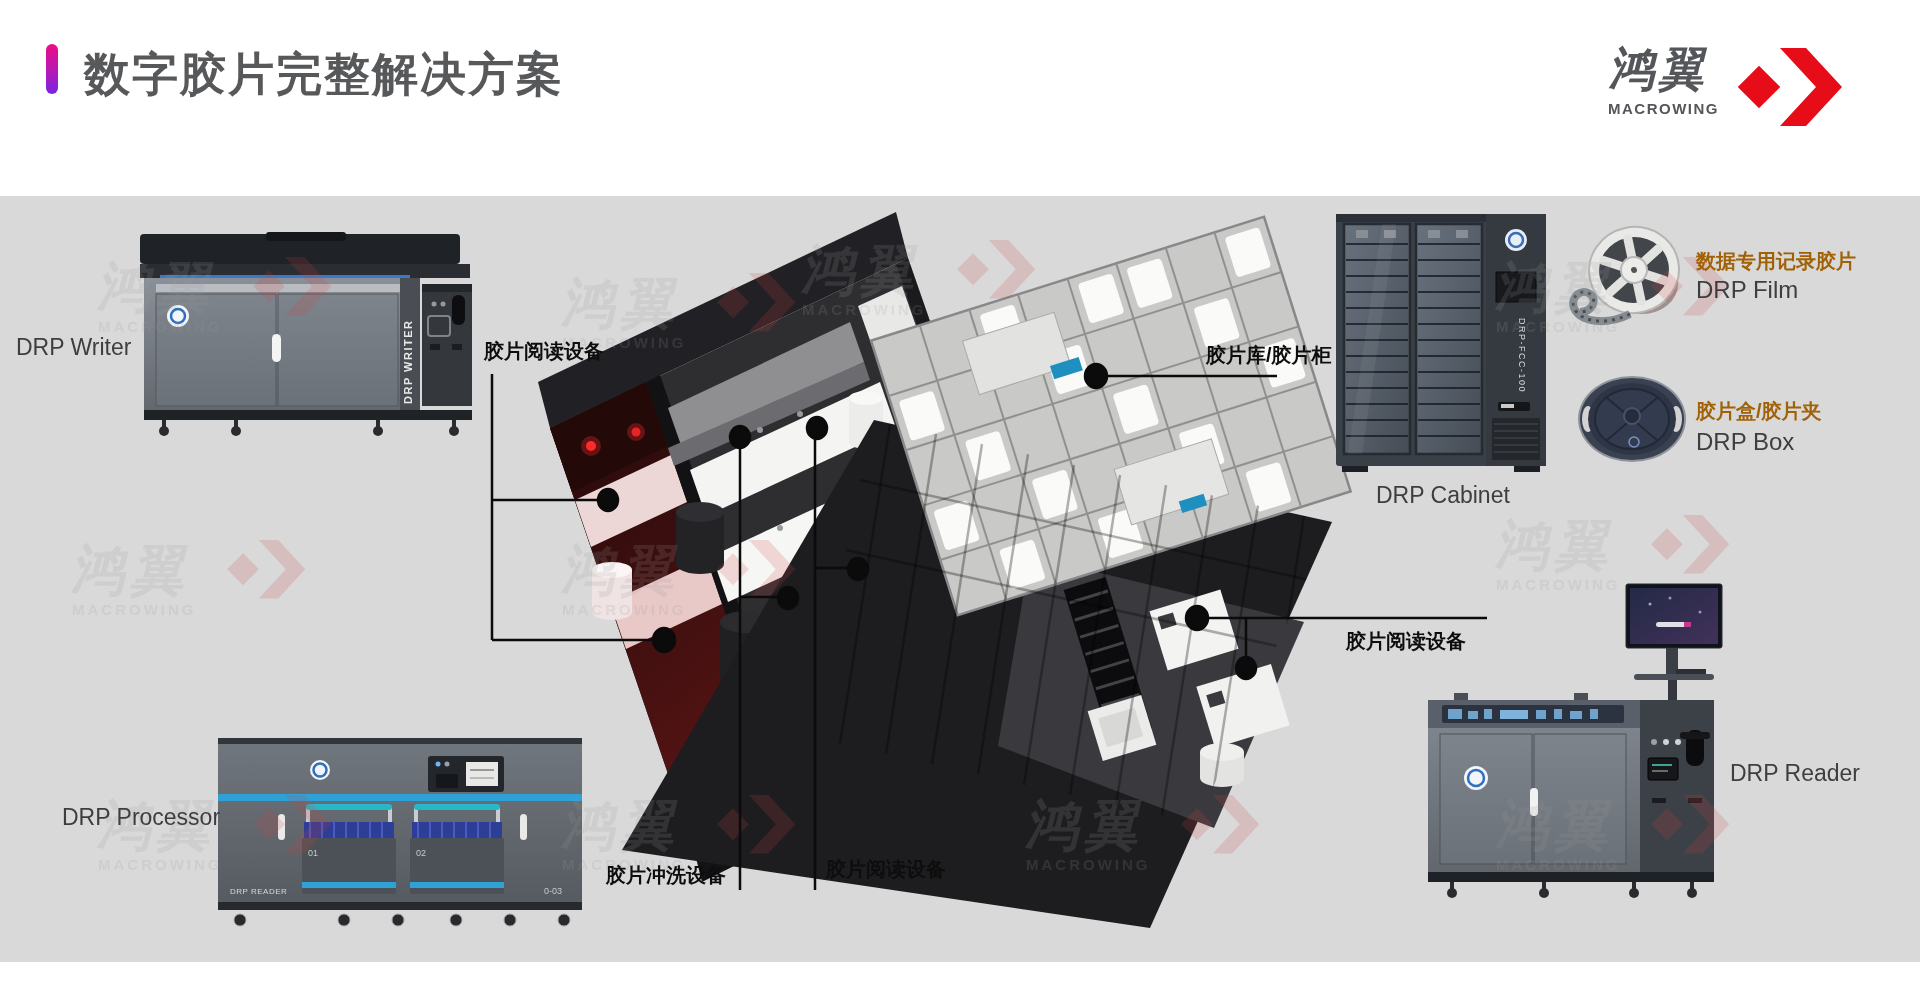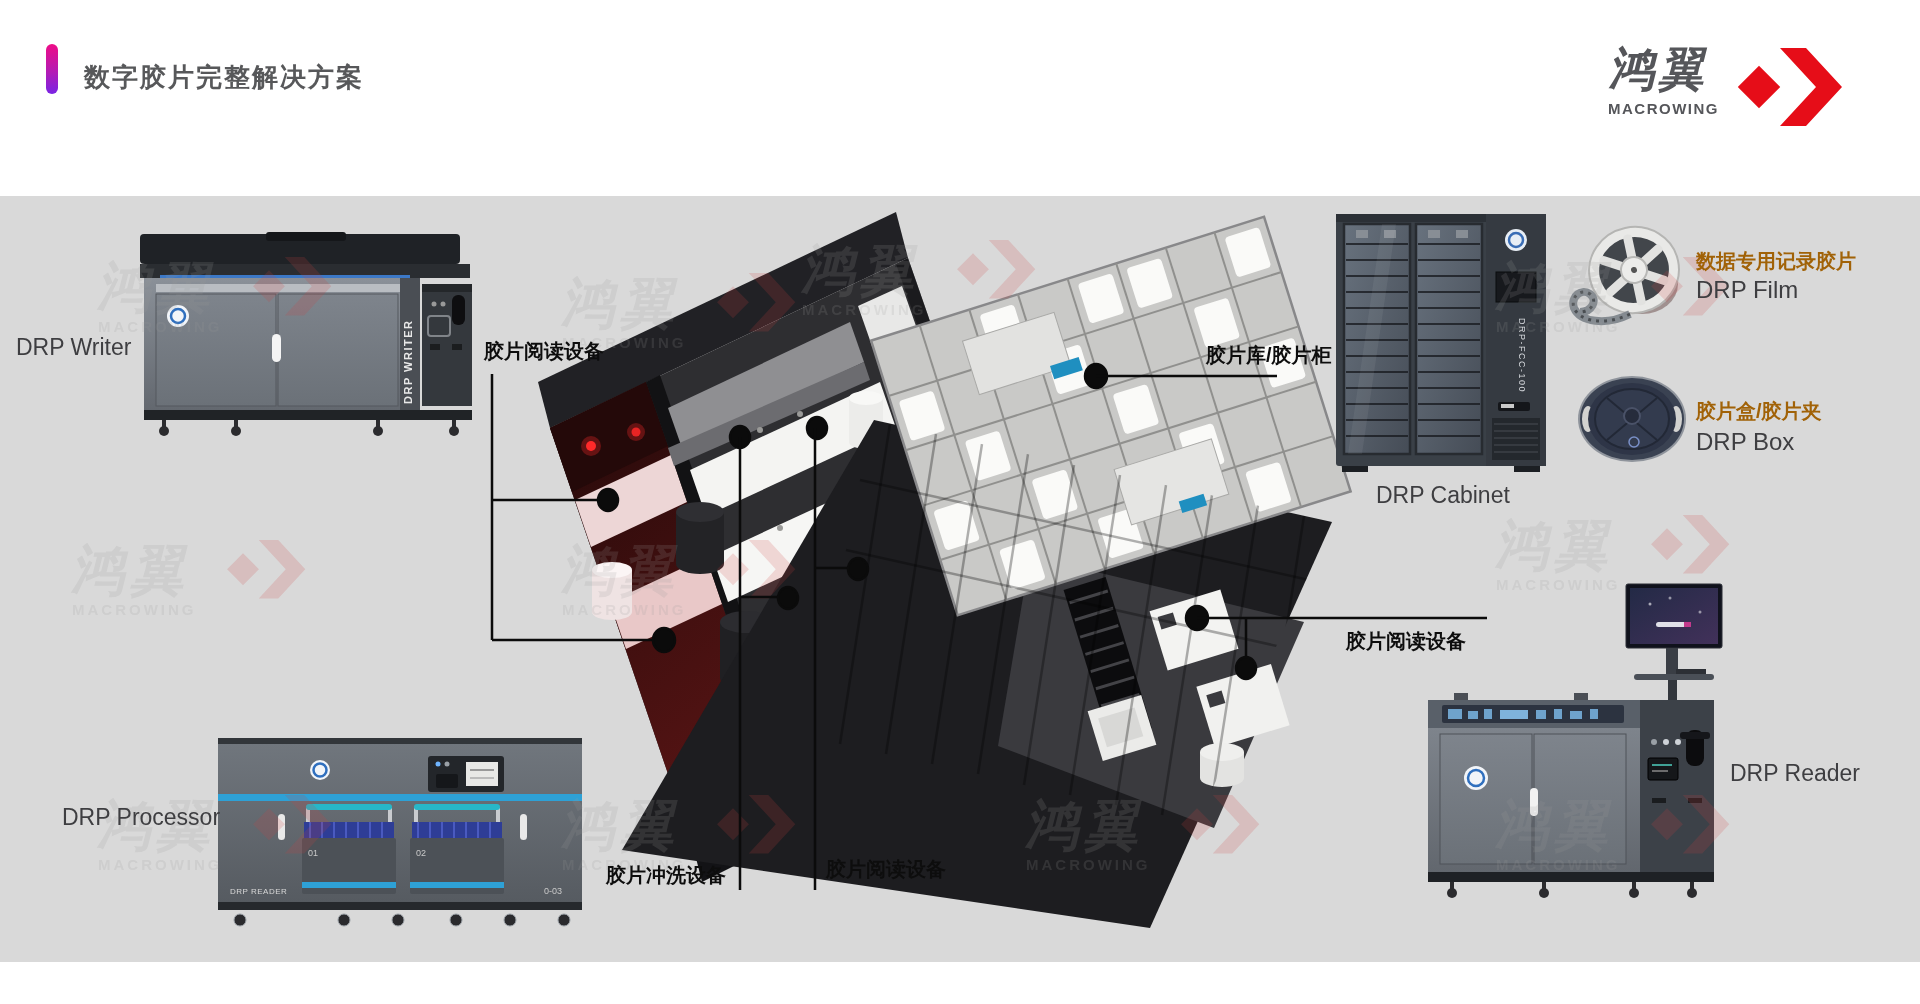--- a/index.html
+++ b/index.html
@@ -1,22 +1,22 @@
 <!DOCTYPE html>
 <html><head>
 <meta charset="utf-8">
 <style>
   html,body{margin:0;padding:0;background:#ffffff;}
   .page{position:relative;width:1920px;height:1004px;overflow:hidden;background:#ffffff;
         font-family:"Liberation Sans","DejaVu Sans",sans-serif;}
   
   .title-bar{position:absolute;left:46px;top:44px;width:12px;height:50px;border-radius:6px;
              background:linear-gradient(180deg,#ee0c86 0%,#b41bb4 55%,#7a24e4 100%);z-index:5;}
-  .page-title{position:absolute;left:84px;top:44px;font-size:26px;font-weight:700;color:#57585a;
-              letter-spacing:2px;z-index:5;white-space:nowrap;margin-top:16px;}
+  .page-title{position:absolute;left:84px;top:44px;font-size:46px;font-weight:700;color:#57585a;
+              letter-spacing:2px;z-index:5;white-space:nowrap;}
   .brand{position:absolute;left:1608px;top:40px;z-index:5;}
   .brand-cn{font-size:46px;font-weight:700;font-style:italic;color:#55565a;letter-spacing:4px;line-height:58px;}
   .brand-en{font-size:15px;font-weight:700;color:#55565a;letter-spacing:1.5px;margin-top:2px;}
   .brand-arrow{position:absolute;left:1736px;top:44px;z-index:5;}
   
   .canvas{position:absolute;left:0;top:196px;width:1920px;height:766px;background:#d9d9d9;z-index:1;}
   
   .wm{position:absolute;width:250px;height:120px;opacity:.32;z-index:4;pointer-events:none;}
   .wm .wm-cn{position:absolute;left:0;top:0;font-size:54px;font-weight:700;font-style:italic;
              color:#9a9a9a;letter-spacing:6px;opacity:.55;}

